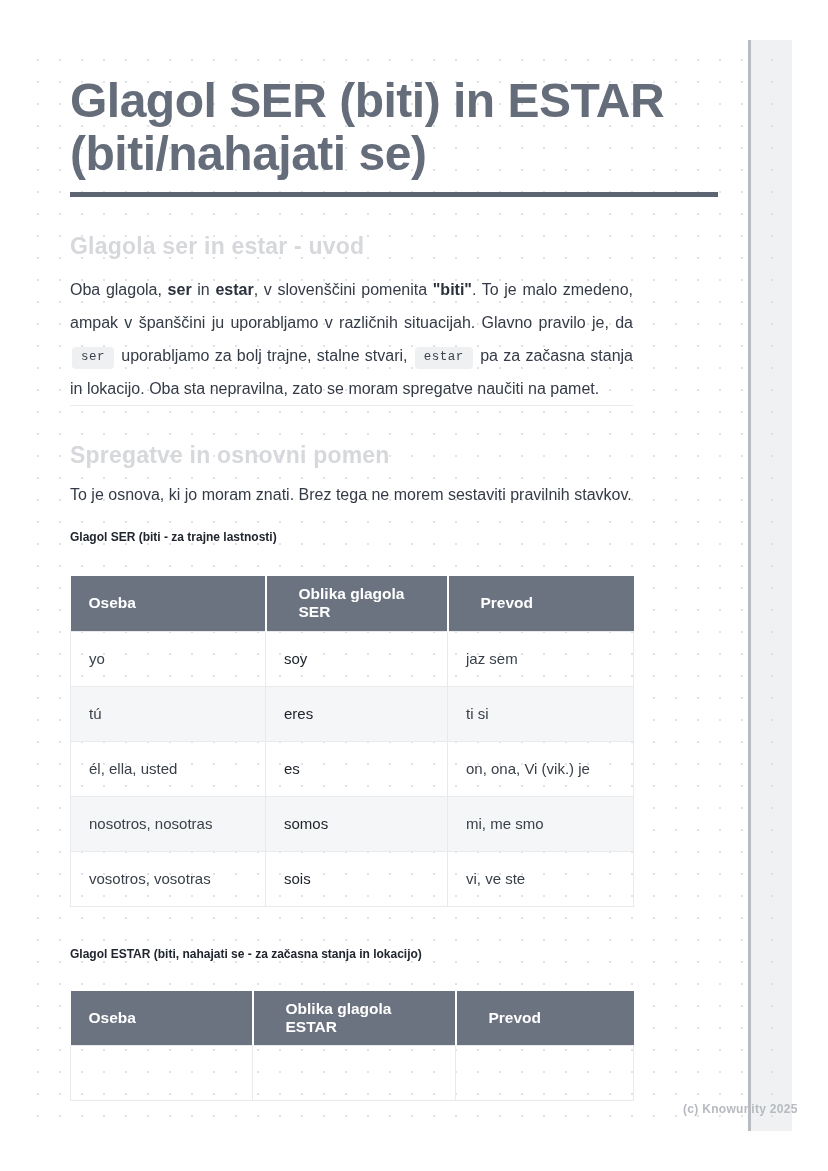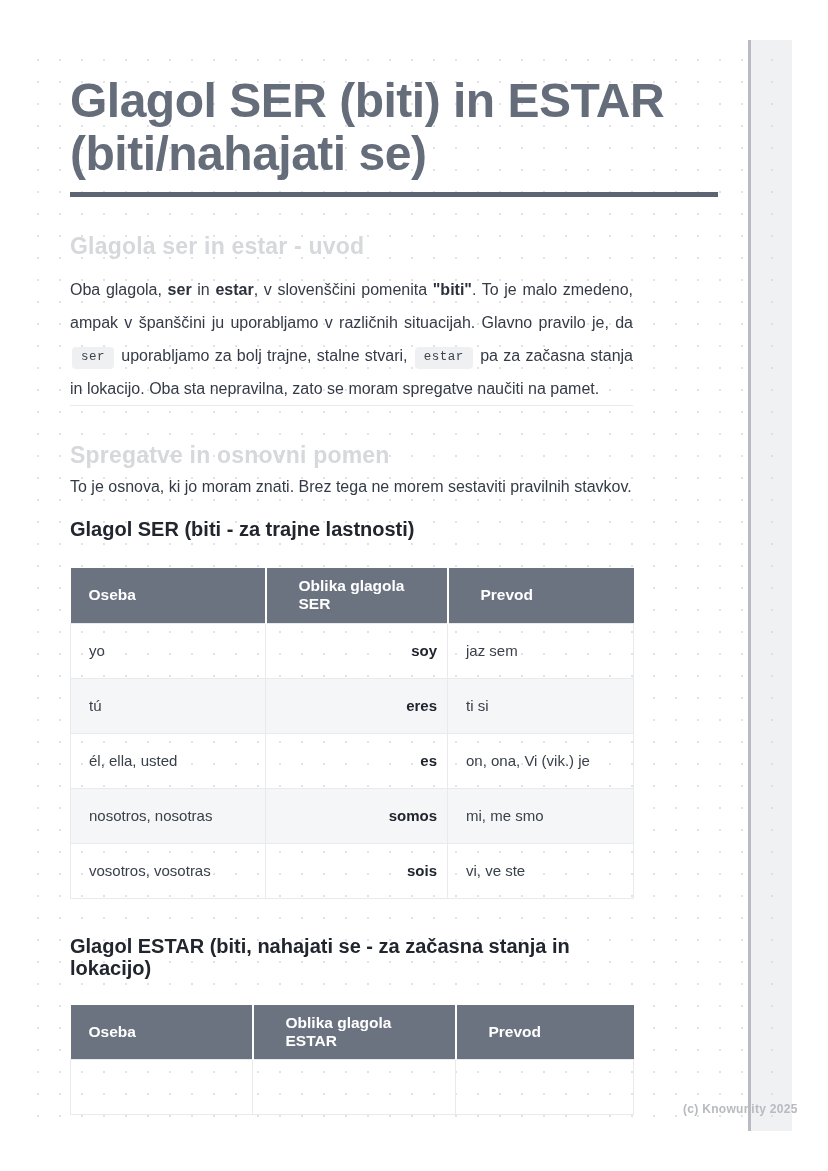--- a/index.html
+++ b/index.html
@@ -68,29 +68,29 @@
     margin: 0 2px;
     vertical-align: 1px;
     line-height: 17px;
   }
   .divider {
     width: 563px; height: 1px;
     background: #e8eaed;
     margin-top: 0;
   }
   .lead-paragraph {
-    margin-top: 4px;
+    margin-top: 12px;
     width: 563px;
     font-size: 16px; line-height: 26px;
     color: #353b46;
   }
   .sub-heading {
     margin-top: 18px;
     width: 563px;
-    font-size: 20px; line-height: 22px; font-weight: 700;
+    font-size: 12px; line-height: 22px; font-weight: 700;
     color: #20252e;
   }
 
   
   table.conj-table {
     margin-top: 28px;
     width: 563px;
     border-collapse: collapse;
     table-layout: fixed;
   }
@@ -105,21 +105,21 @@
   }
   table.conj-table thead th + th { border-left: 2px solid #ffffff; padding-left: 32px; }
   table.conj-table tbody td {
     height: 55px;
     font-size: 15px;
     color: #3a4049;
     padding: 0 10px 0 18px;
     vertical-align: middle;
     border: 1px solid #e8eaed;
   }
-  table.conj-table tbody td.verb-form { font-weight: 700; color: #20252e; text-align: right; }
+  table.conj-table tbody td.verb-form { font-weight: 400; color: #20252e; }
   table.conj-table tbody tr.striped { background: #f5f6f8; }
   table.conj-table.estar { margin-top: 26px; }
   col.c1 { width: 195px; } col.c2 { width: 182px; } col.c3 { width: 186px; }
   col.e1 { width: 182px; } col.e2 { width: 203px; } col.e3 { width: 178px; }
 
   
   .watermark {
     position: absolute; left: 683px; top: 1102px;
     font-size: 12px; letter-spacing: 0.3px;
     color: #b7bac0;

